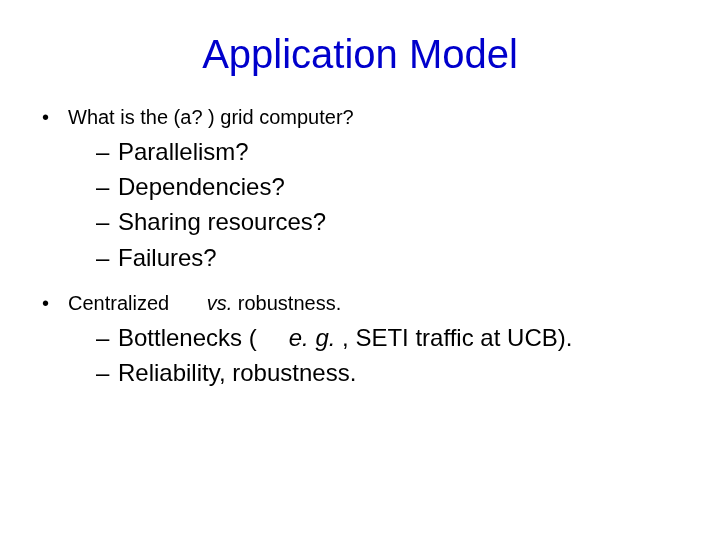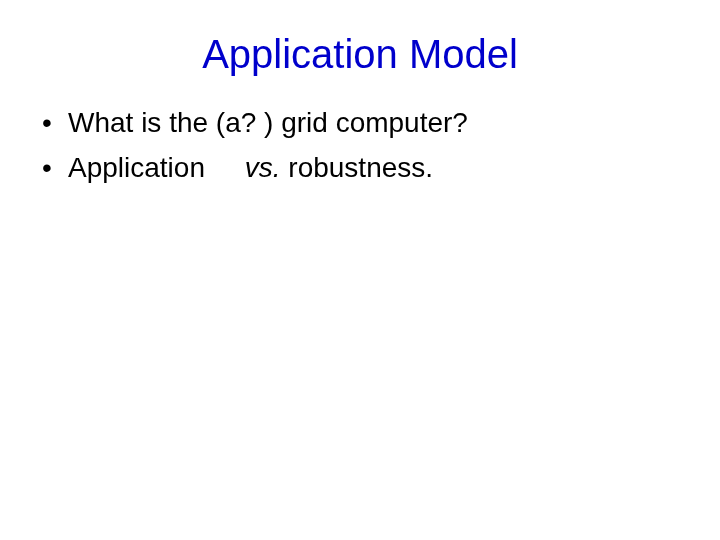--- a/index.html
+++ b/index.html
@@ -19,21 +19,21 @@
     padding: 24px 40px 0 40px;
   }
   .title {
     color: #0000cc;
     font-size: 40px;
     text-align: center;
     margin: 8px 0 28px 0;
     font-weight: normal;
   }
   .l1 {
-    font-size: 28px;
+    font-size: 20px;
     margin: 10px 0 6px 0;
     padding-left: 28px;
     position: relative;
     line-height: 1.25;
   }
   .l1::before {
     content: "•";
     position: absolute;
     left: 2px;
     top: 0;
@@ -56,19 +56,29 @@
   }
   .ital { font-style: italic; margin-left: 32px; }
 </style>
 </head>
 <body>
 
 <div class="slide">
   <h1 class="title">Application Model</h1>
 
   <div class="l1">What is the (a? ) grid computer?</div>
+  <div class="l2-group">
+    <div class="l2">Parallelism?</div>
+    <div class="l2">Dependencies?</div>
+    <div class="l2">Sharing resources?</div>
+    <div class="l2">Failures?</div>
+  </div>
 
   <div class="l1">
-    <span>Application </span><span class="ital">vs.</span><span> robustness.</span>
+    <span>Centralized </span><span class="ital">vs.</span><span> robustness.</span>
   </div>
   <div class="l2-group">
+    <div class="l2">
+      <span>Bottlenecks (</span><span class="ital">e. g.</span><span> , SETI traffic at UCB).</span>
+    </div>
+    <div class="l2">Reliability, robustness.</div>
   </div>
 </div>
 
 </body></html>

